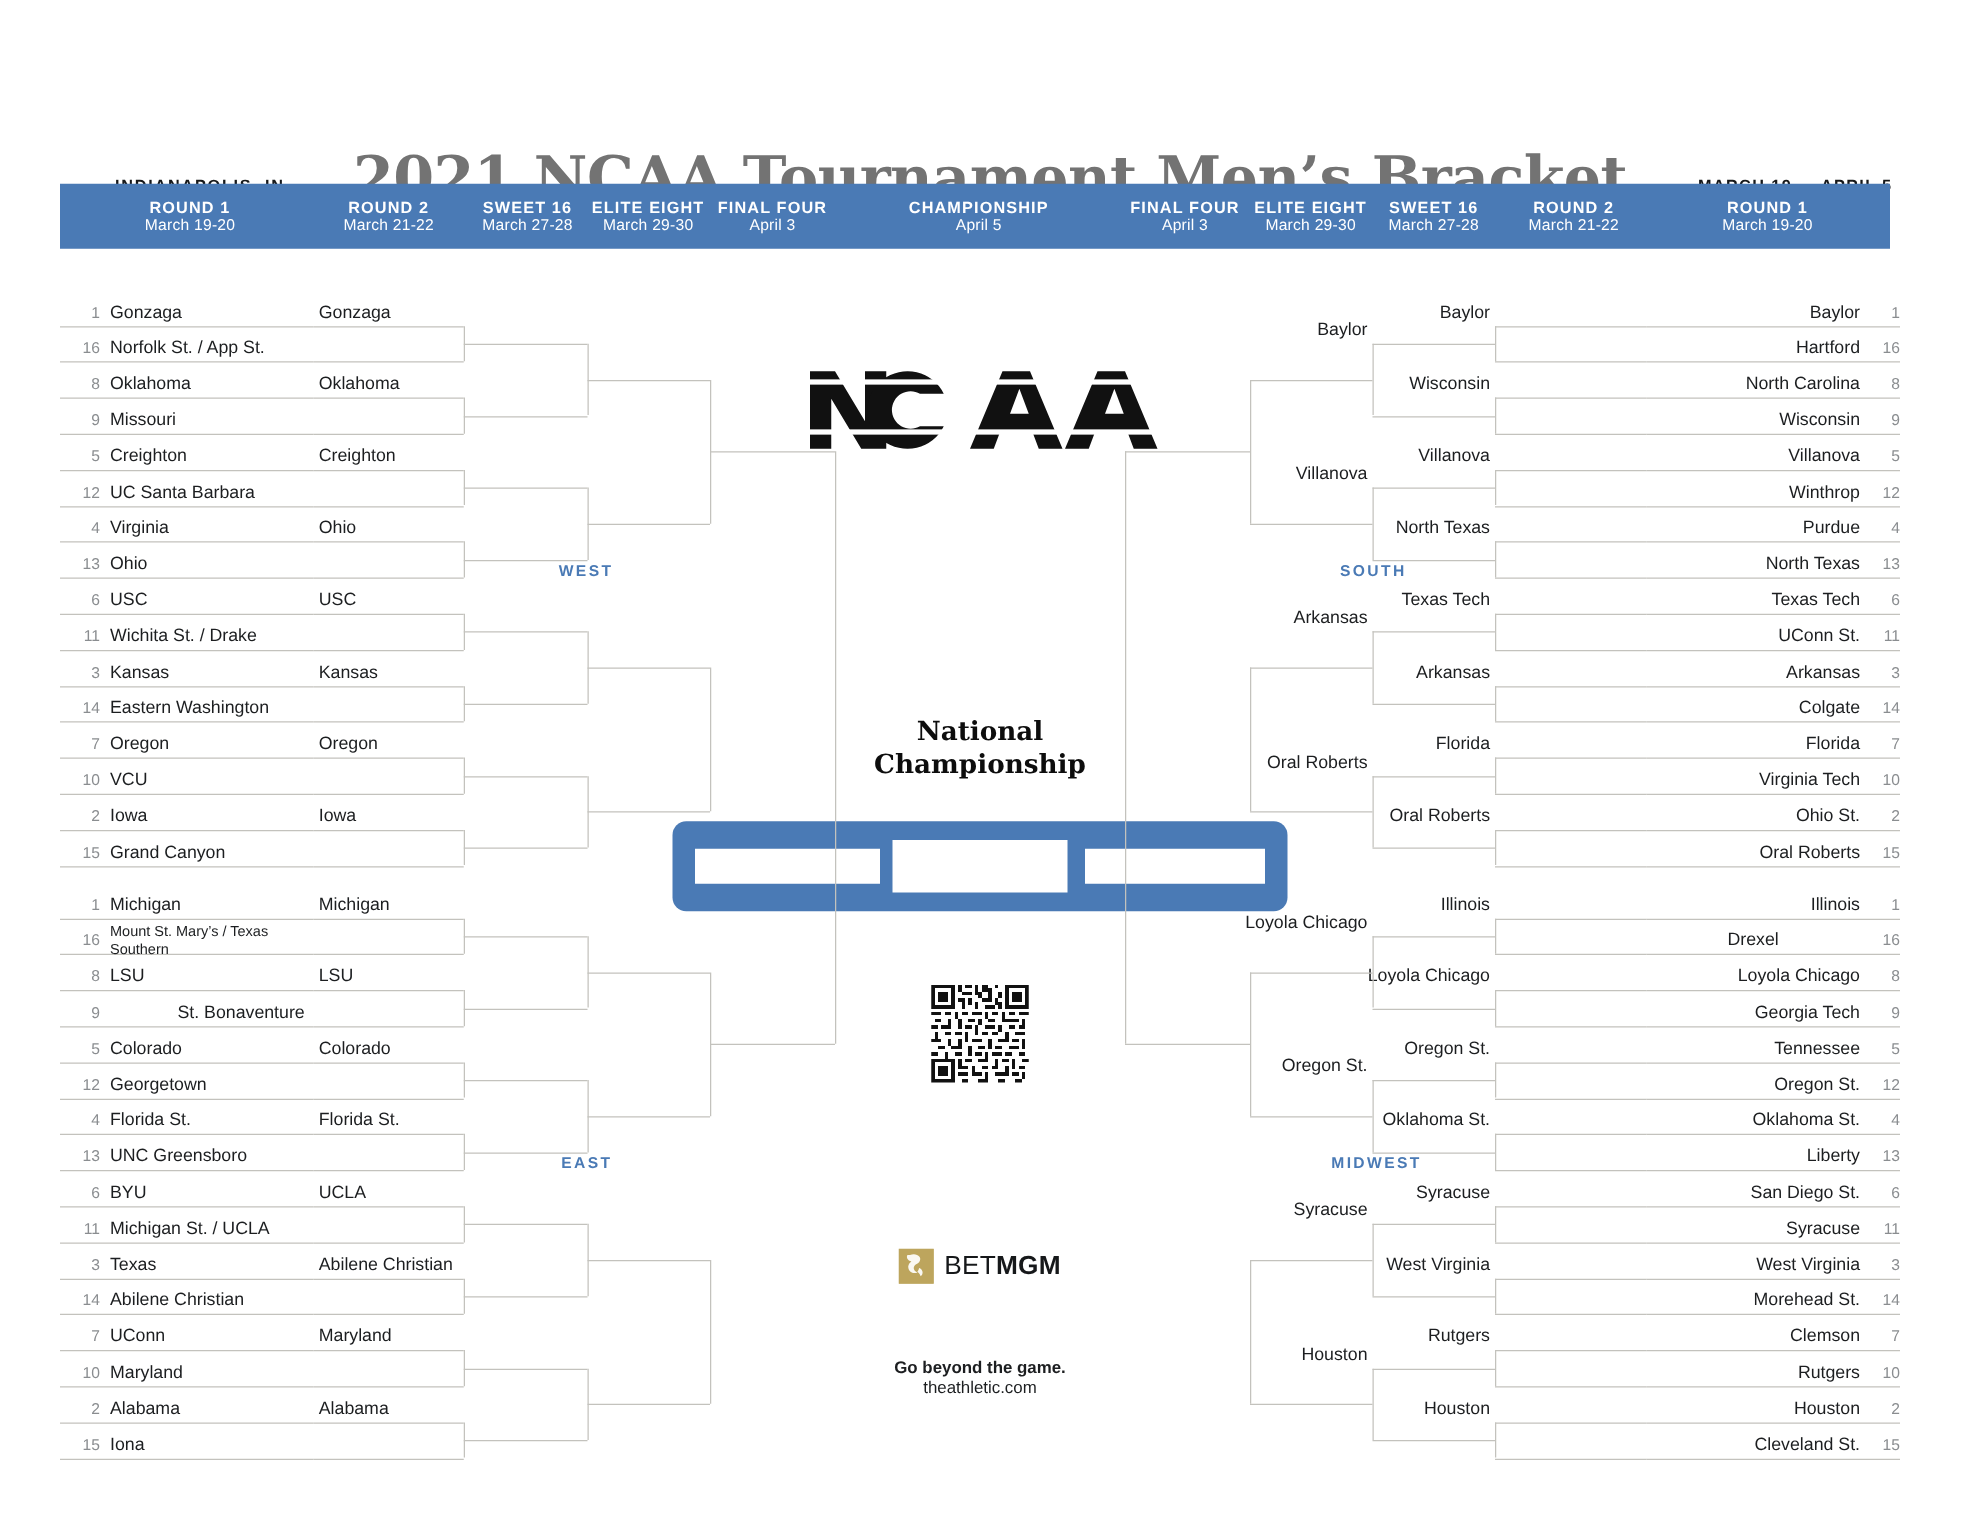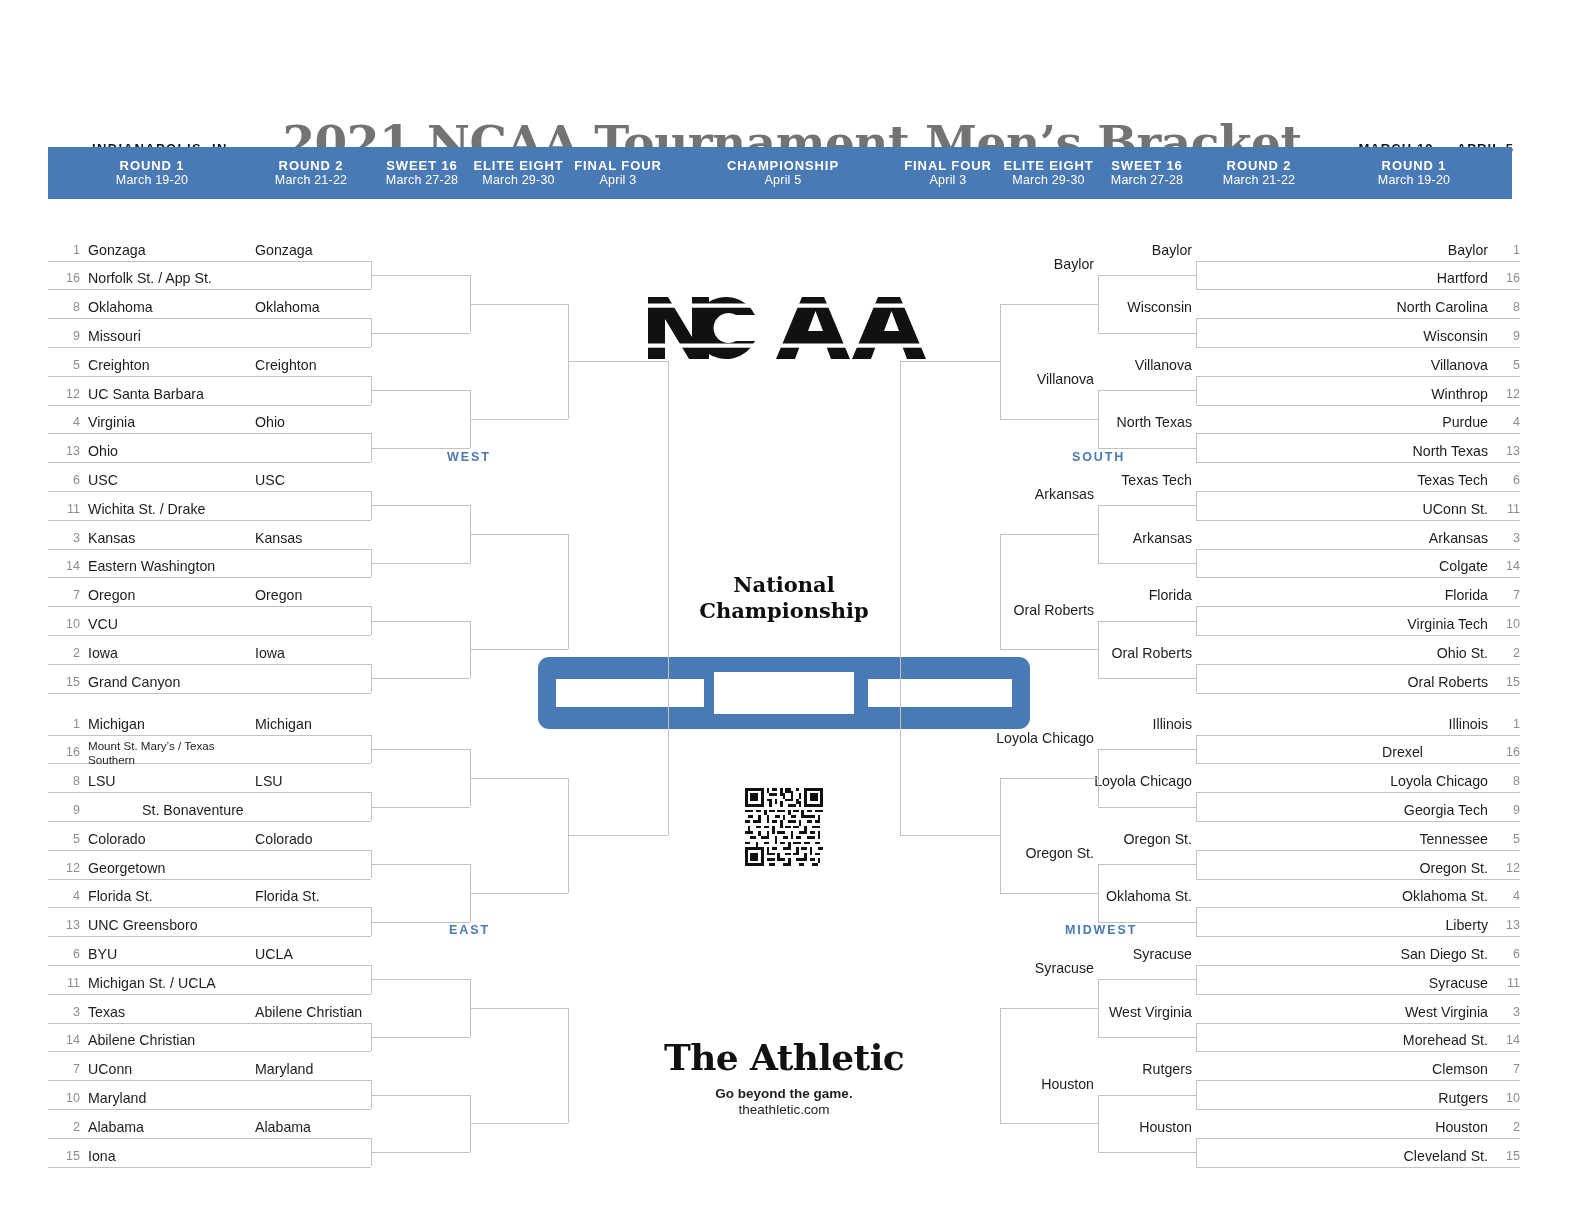--- a/index.html
+++ b/index.html
@@ -311,22 +311,33 @@
           <rect x="9" y="28" width="2" height="1"></rect>
             <rect x="14" y="28" width="3" height="1"></rect>
           <rect x="20" y="28" width="2" height="1"></rect>
             <rect x="25" y="28" width="2" height="1"></rect>
           <rect x="23" y="20" width="1" height="1"></rect>
             <rect x="25" y="10" width="1" height="1"></rect>
         </g>
       </svg>
     </div>
 
-
-    <div id="athletic">The Athletic</div>
+    <div id="betmgm">
+      <div id="betmgm-mark">
+        <svg width="28" height="28" viewBox="0 0 28 28" aria-hidden="true">
+          <rect width="28" height="28" fill="#bda55d"></rect>
+          <g fill="#ffffff" opacity="0.92">
+            <path d="M9 5c2.6-1.2 6-0.8 7.6 1.4 1 1.4 0.7 3.1-0.3 4.3-0.9 1-2.2 1.3-3.2 2.2-1 0.9-1.3 2.3-0.9 3.5 0.4 1.3 1.6 2.2 2.9 2.3-1.4 0.9-3.2 1-4.7 0.3-1.9-0.9-3-3-2.8-5 0.2-1.6 1.2-3 2.5-3.9-1.4-0.2-2.7-1-3.3-2.3-0.5-1.1-0.3-2.3 0.2-2.8z"></path>
+            <path d="M16.3 15.4c1.3 0.4 2.4 1.5 2.7 2.9 0.3 1.4-0.3 3-1.5 3.8-0.4-1.5-1.3-2.9-2.6-3.8 0.7-0.8 1.2-1.8 1.4-2.9z"></path>
+          </g>
+        </svg>
+      </div>
+      <div id="betmgm-word"><span>BET</span><span class="bold">MGM</span></div>
+    </div>
+
     <div id="tagline">Go beyond the game.</div>
     <div id="siteurl">theathletic.com</div>
 
   <div class="line hline" style="left: 48px; top: 260.5px; width: 203px; background: rgb(195, 194, 189);"></div>
       <div class="seed" style="left: 58px; top: 242.5px;">1</div>
       <div class="team" style="left: 88px; top: 241.5px;">Gonzaga</div>
       <div class="line hline" style="left: 48px; top: 289.3px; width: 203px; background: rgb(195, 194, 189);"></div>
       <div class="seed" style="left: 58px; top: 271.3px;">16</div>
       <div class="team" style="left: 88px; top: 270.3px;">Norfolk St. / App St.</div>
       <div class="line hline" style="left: 48px; top: 318.1px; width: 203px; background: rgb(195, 194, 189);"></div>

